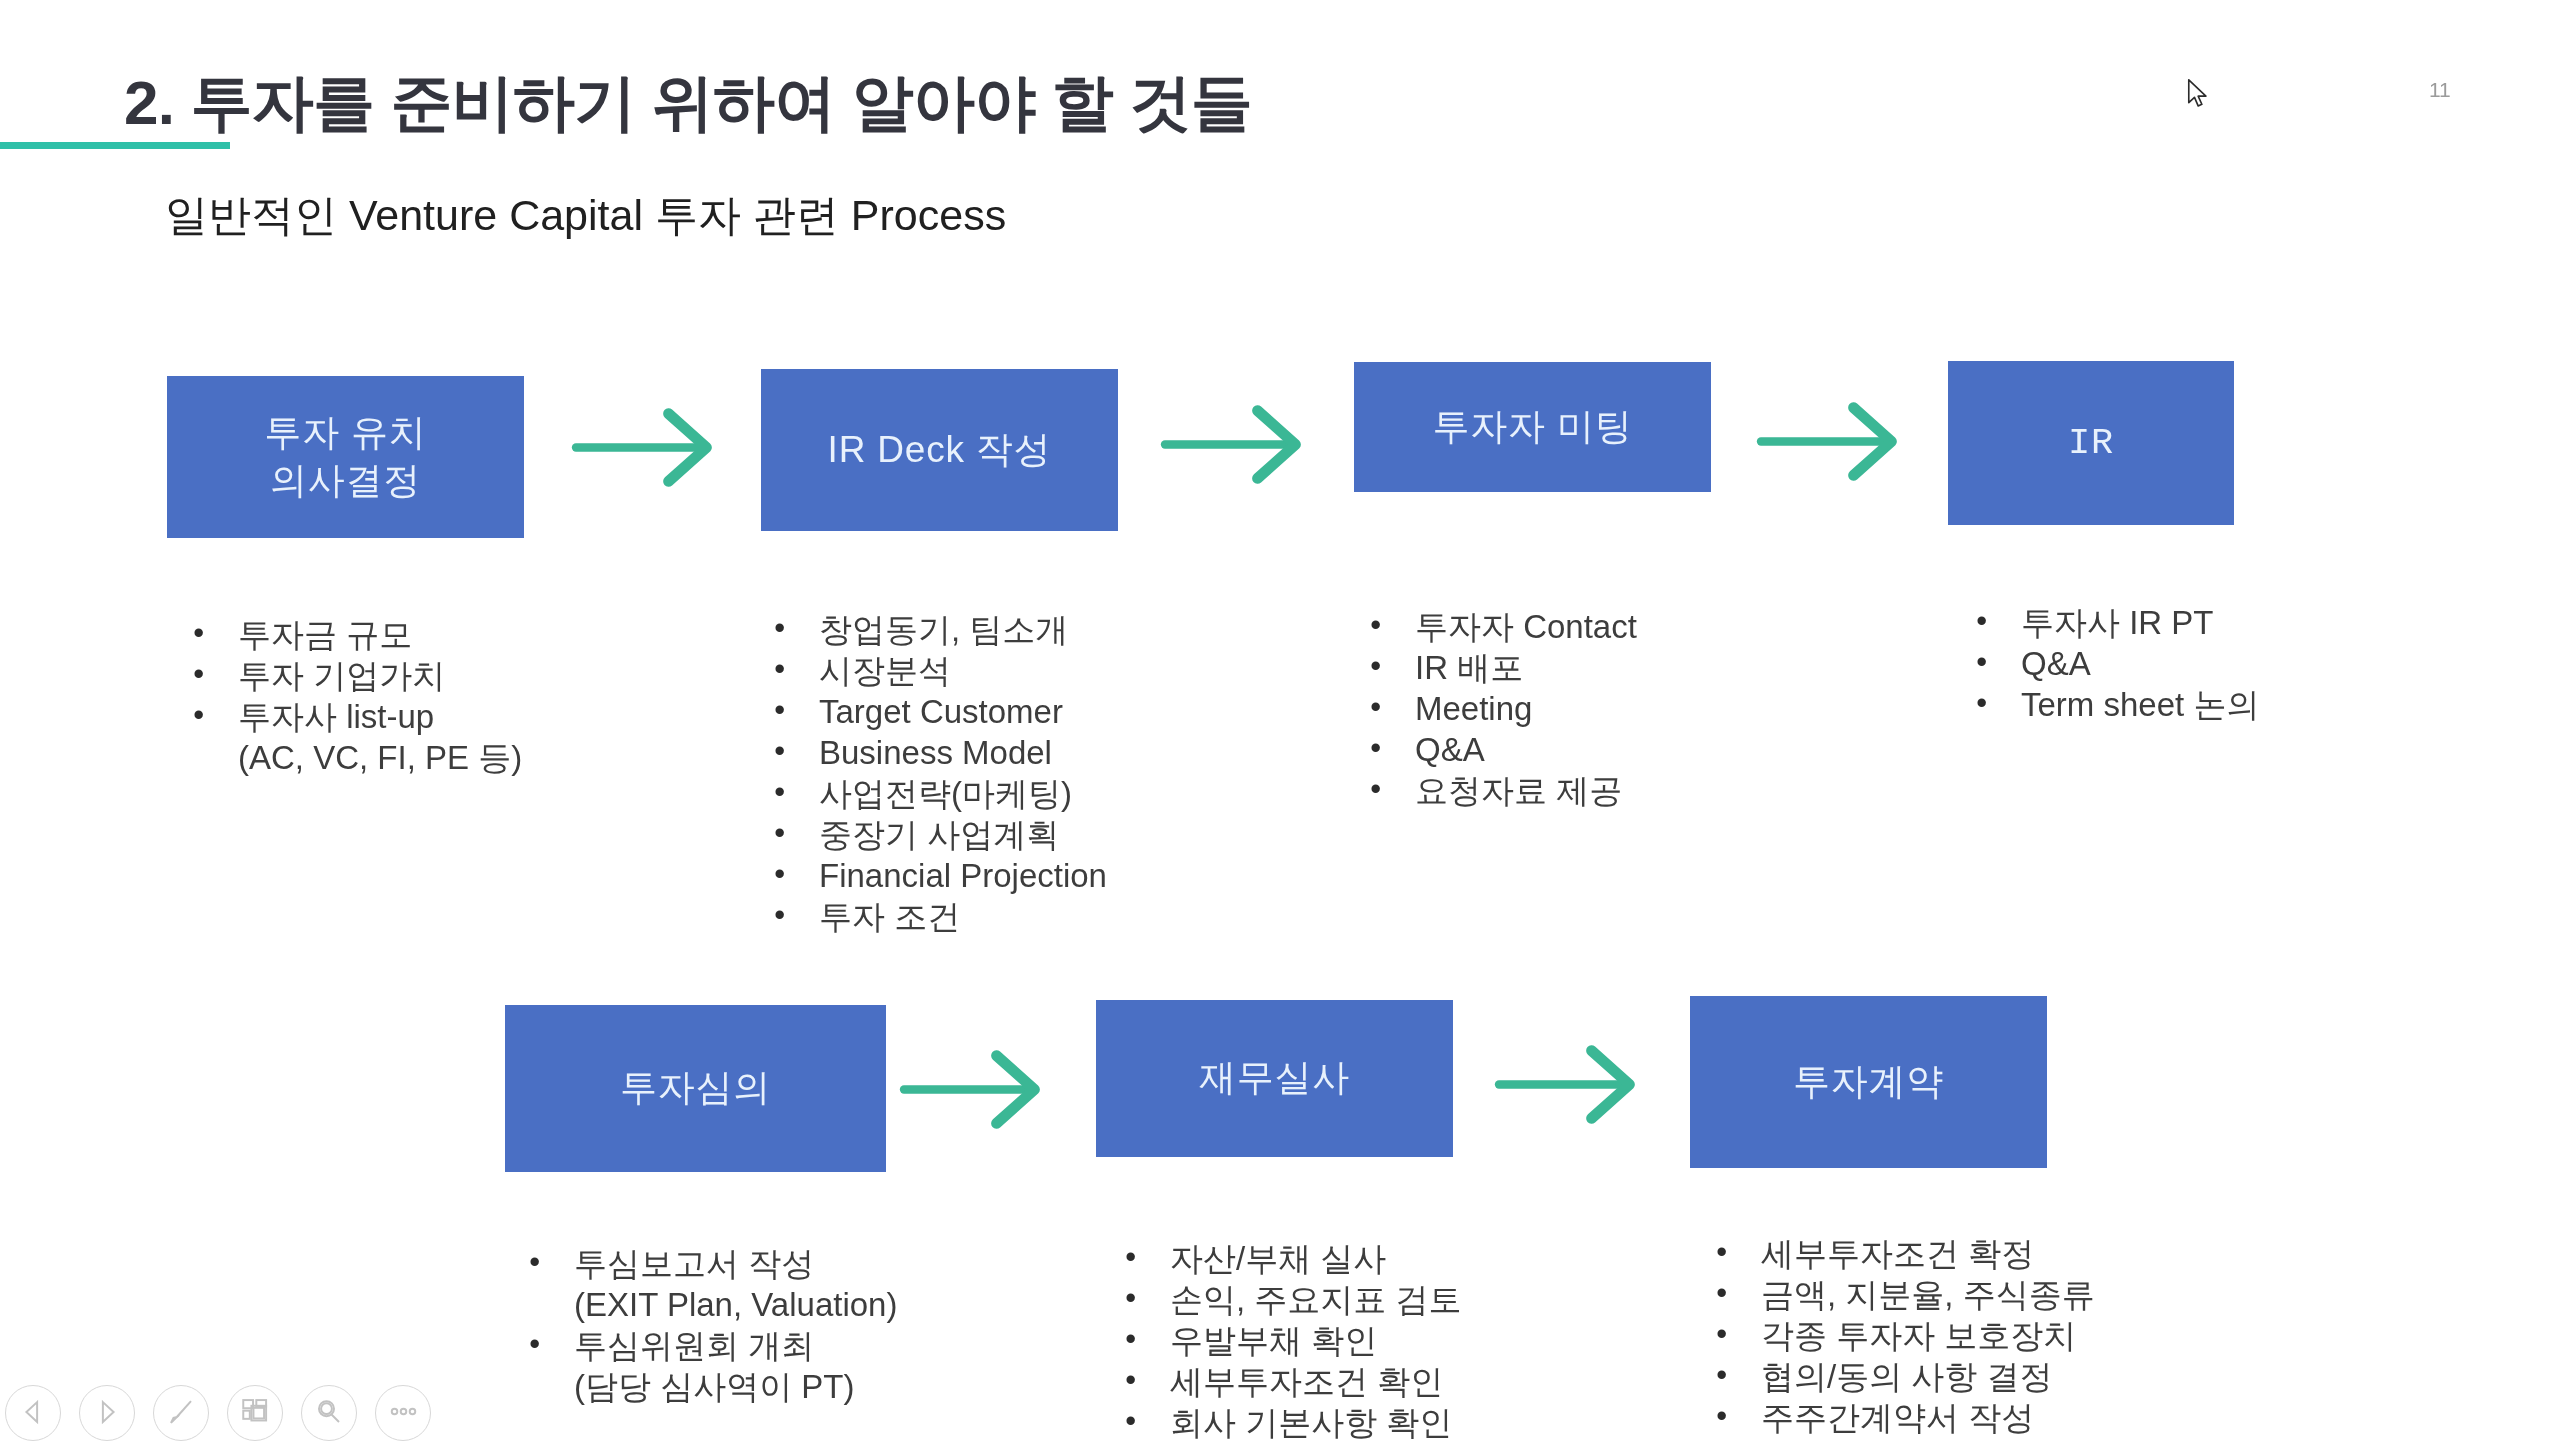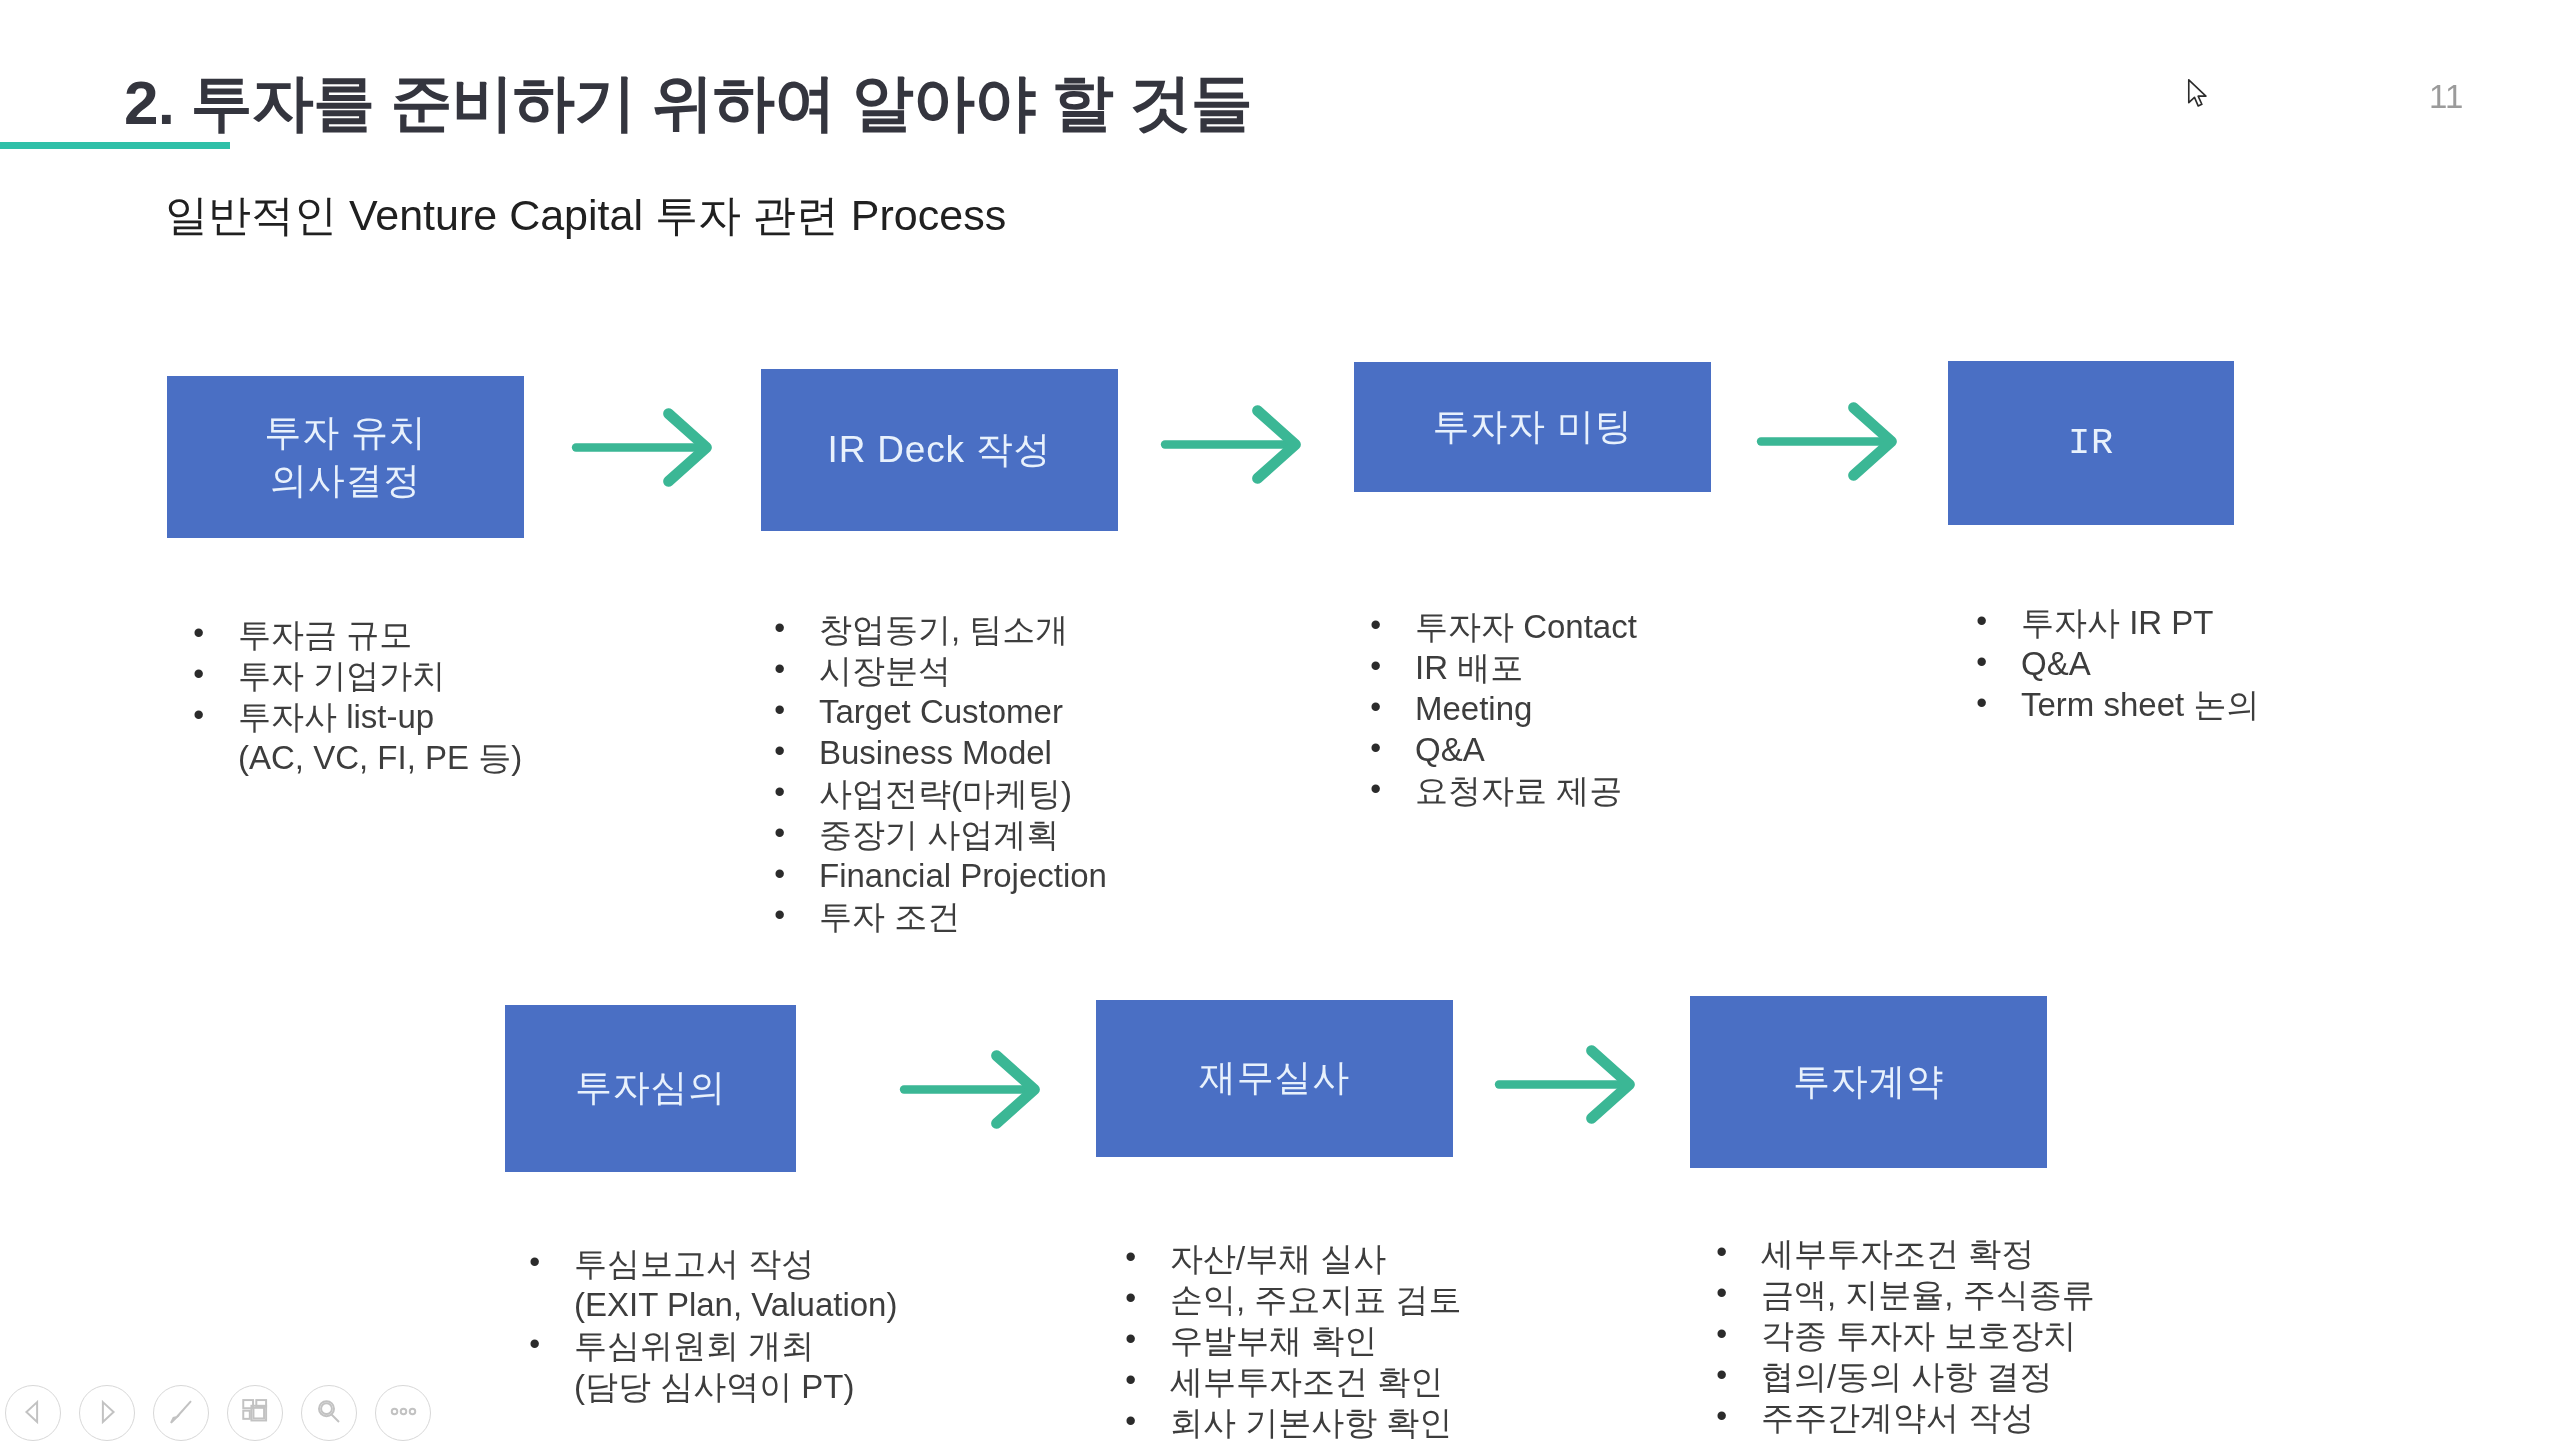--- a/index.html
+++ b/index.html
@@ -3,21 +3,21 @@
 <meta charset="utf-8">
 <style>
   html,body{margin:0;padding:0;background:#ffffff;}
   .stage{position:relative;width:2550px;height:1452px;background:#ffffff;overflow:hidden;
          font-family:"Liberation Sans","DejaVu Sans",sans-serif;}
   .slide-title{position:absolute;left:124px;top:61px;margin:0;font-size:62px;font-weight:bold;
                color:#34353e;letter-spacing:-0.8px;white-space:nowrap;}
   .title-underline{position:absolute;left:0px;top:142px;width:230px;height:7.4px;background:#2fc0a8;}
   .slide-subtitle{position:absolute;left:165px;top:187px;margin:0;font-size:43px;font-weight:normal;
                   color:#202020;white-space:nowrap;}
-  .page-number{position:absolute;left:2429px;top:78px;font-size:33px;color:#9b9b9b;}
+  .page-number{position:absolute;left:2429px;top:78px;font-size:21px;color:#9b9b9b;}
   .box{position:absolute;background:#4a6fc4;display:flex;flex-direction:column;align-items:center;
        justify-content:center;color:#e8f1fc;font-size:37px;text-align:right;line-height:1.3;
        letter-spacing:0.8px;}
   .blist{position:absolute;margin:0;padding:0;list-style:none;}
   .blist li{position:relative;padding-left:48px;font-size:33px;line-height:41px;color:#3d3d3d;
             white-space:nowrap;}
   .blist li::before{content:"\2022";position:absolute;left:3.3px;top:-1.7px;font-size:31px;color:#2b2b2b;}
   .blist li.cont{padding-left:48px;}
   .blist li.cont::before{content:none;}
   .arrow{position:absolute;}
@@ -45,21 +45,21 @@
   <div class="box" style="left:761px;top:369px;width:357px;height:162px;">
     <span>IR Deck 작성</span>
   </div>
   <div class="box" style="left:1354px;top:362px;width:357px;height:130px;">
     <span>투자자 미팅</span>
   </div>
   <div class="box" style="left:1948px;top:361px;width:286px;height:164px;font-family:Liberation Mono, monospace;">
     <span>IR</span>
   </div>
 
-  <div class="box" style="left:505px;top:1005px;width:291px;height:167px;">
+  <div class="box" style="left:505px;top:1005px;width:381px;height:167px;">
     <span>투자심의</span>
   </div>
   <div class="box" style="left:1096px;top:1000px;width:357px;height:157px;">
     <span>재무실사</span>
   </div>
   <div class="box" style="left:1690px;top:996px;width:357px;height:172px;">
     <span>투자계약</span>
   </div>
 
   <div class="arrow" style="left:571px;top:402px;">

